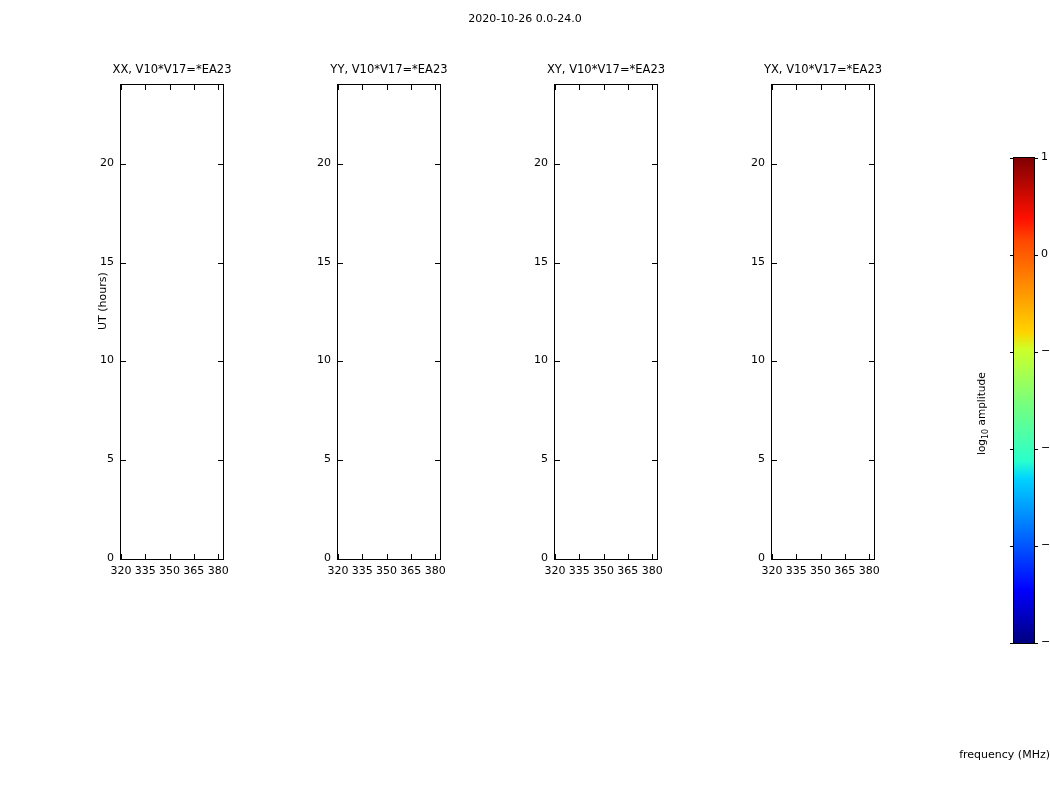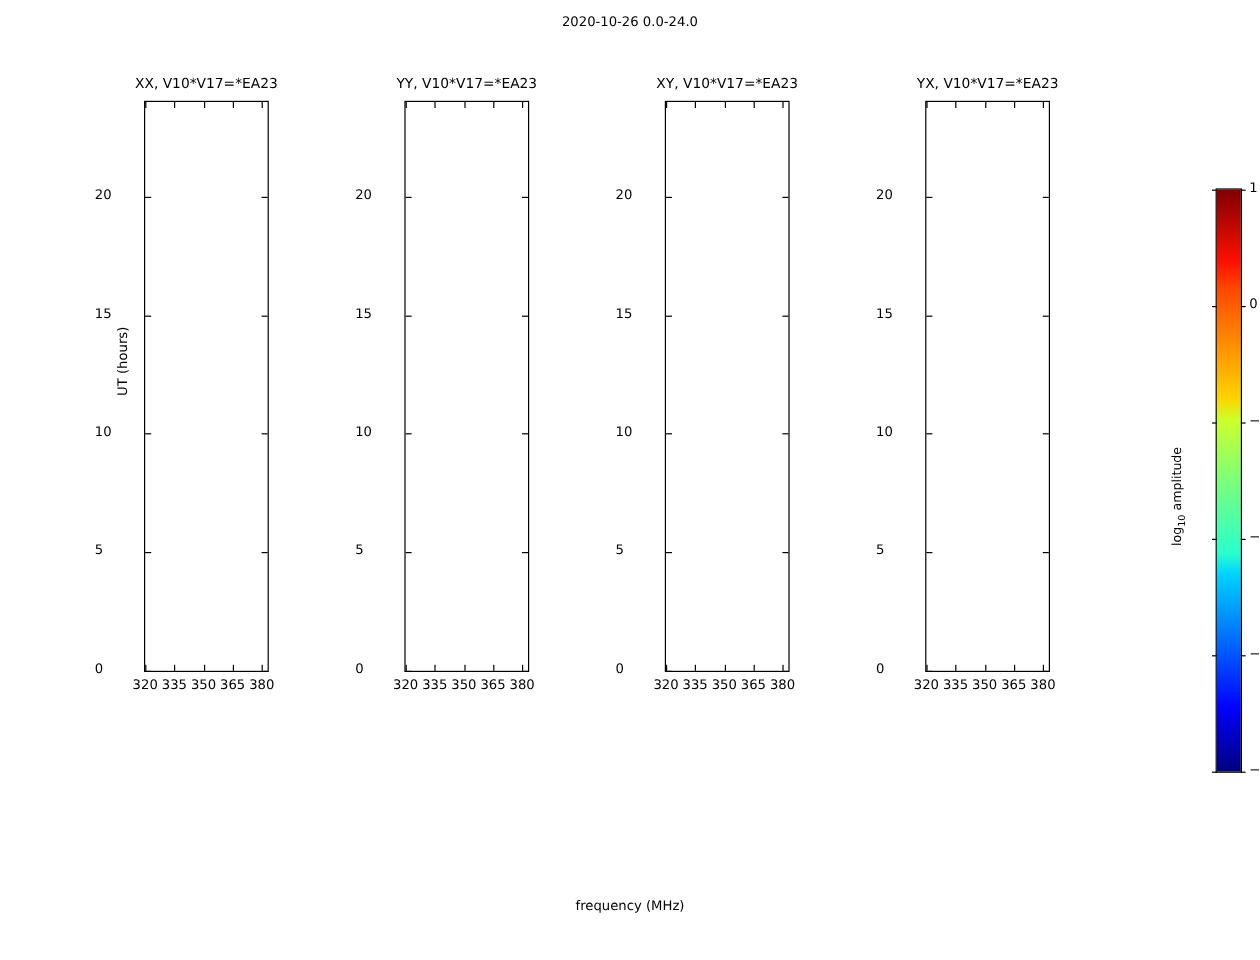--- a/index.html
+++ b/index.html
@@ -66,20 +66,21 @@
     position: absolute;
     right: 0;
     width: 5px;
     height: 1px;
     background: #000;
   }
   .ytick-label {
     position: absolute;
     right: 104px;
     width: 40px;
+    text-align: right;
     font-size: 11px;
     transform: translateY(-8px);
     padding-right: 5px;
     box-sizing: border-box;
   }
   .xtick {
     position: absolute;
     bottom: 0;
     width: 1px;
     height: 5px;
@@ -98,21 +99,21 @@
     font-size: 11px;
     transform: translateX(-50%);
     margin-top: 5px;
     white-space: nowrap;
   }
   .xlabel {
     position: absolute;
     top: 748px;
     left: 0;
     width: 1050px;
-    text-align: center;
+    text-align: right;
     font-size: 11px;
   }
   .ylabel {
     position: absolute;
     left: 0px;
     top: 330px;
     font-size: 11px;
     transform: rotate(-90deg);
     transform-origin: left top;
     white-space: nowrap;

